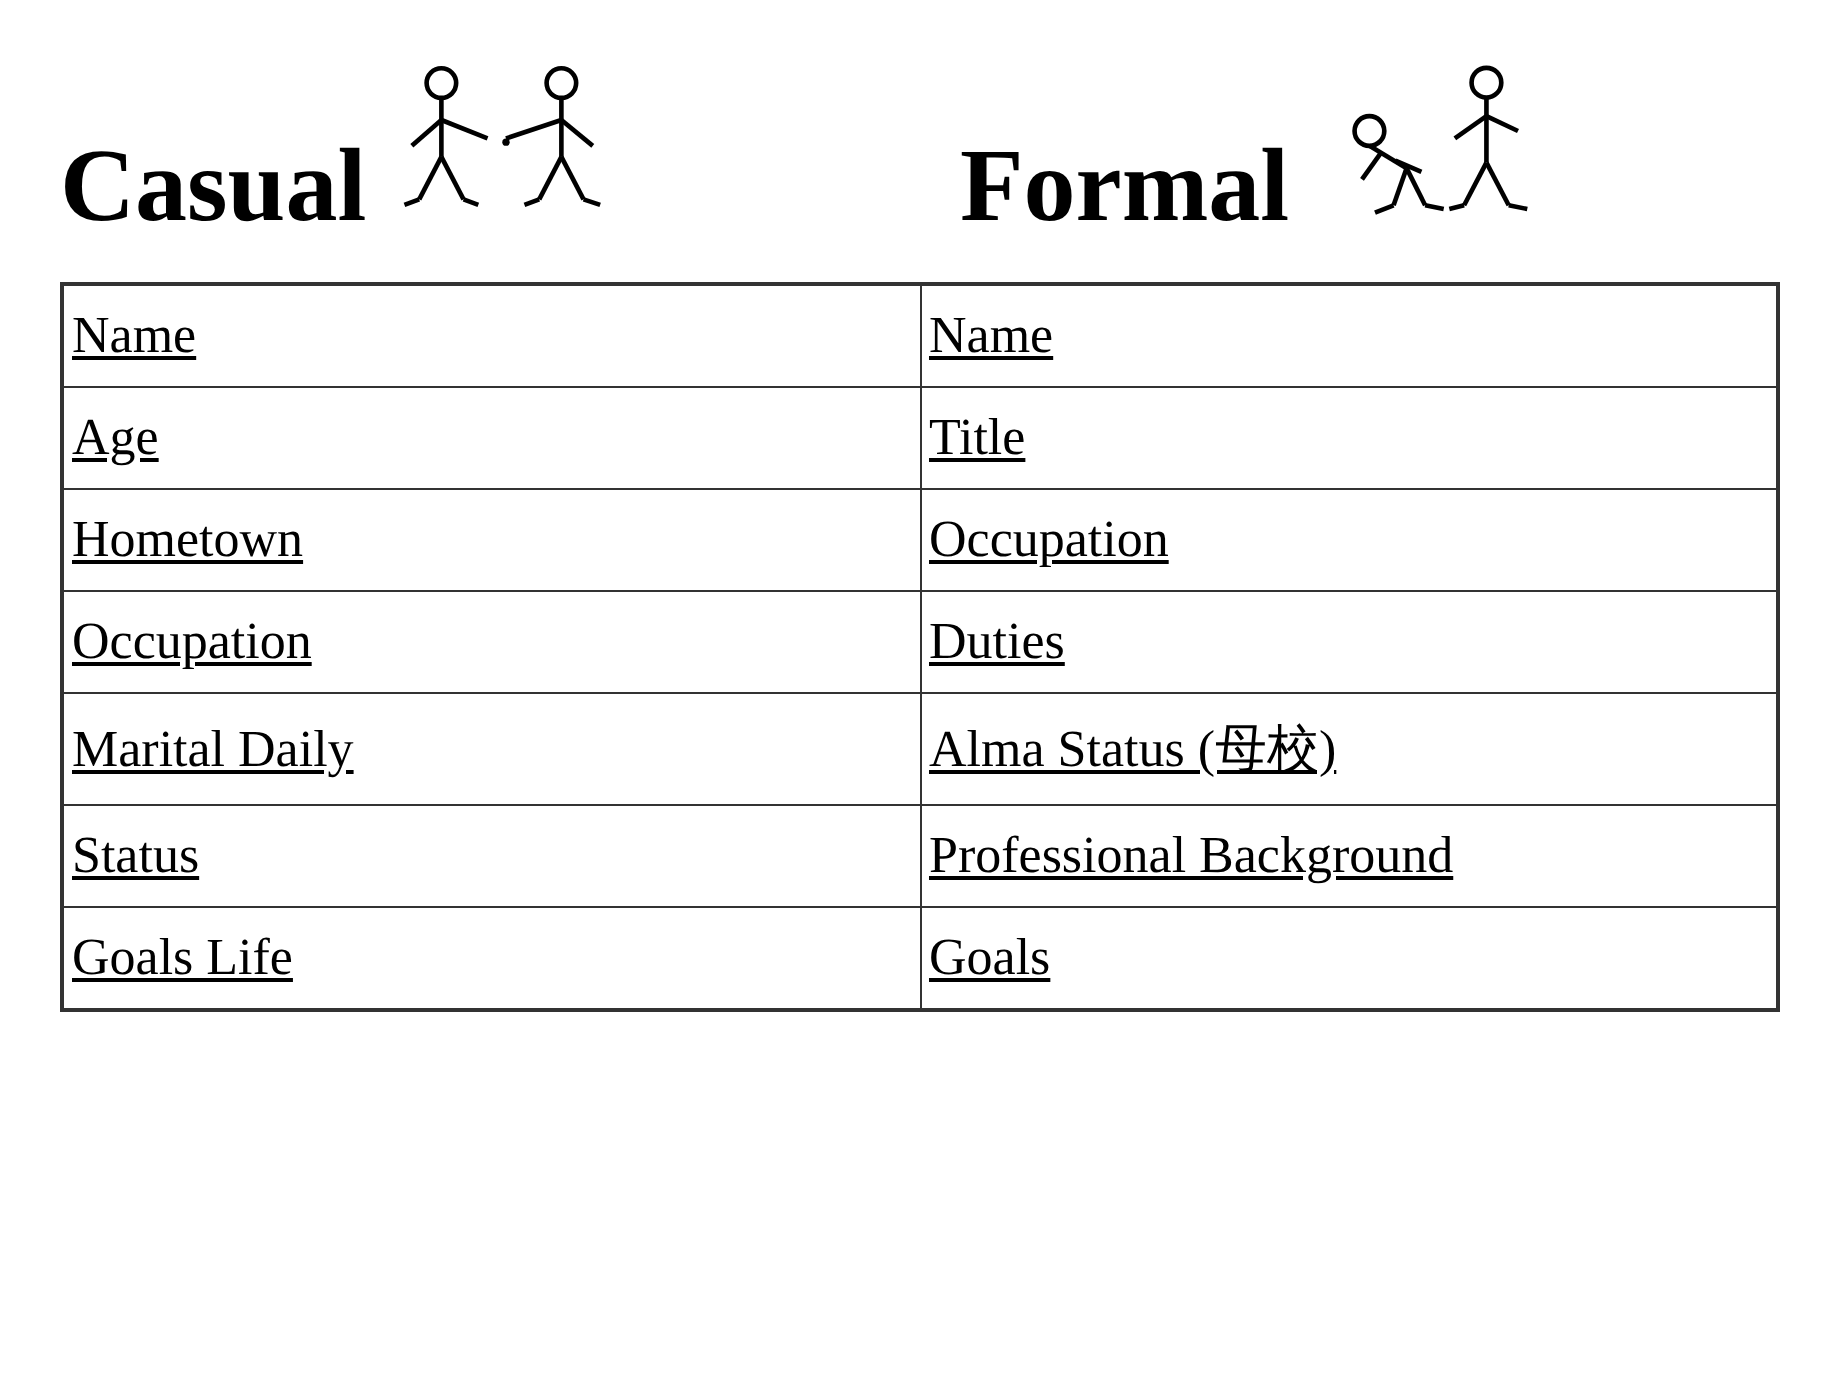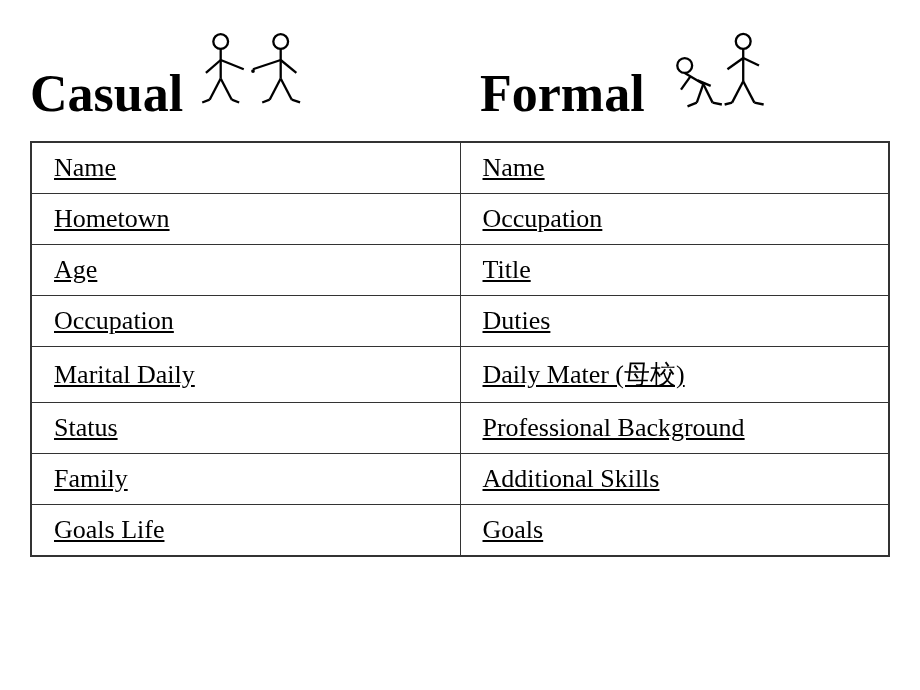--- a/index.html
+++ b/index.html
@@ -58,21 +58,21 @@
     }
 
     .main-table {
       width: 860px;
       border-collapse: collapse;
       border: 2px solid #333;
     }
 
     .main-table td {
       border: 1.5px solid #333;
-      padding: 10px 22px;
+      padding: 10px 4px;
       font-size: 26px;
       font-family: 'Times New Roman', Times, serif;
       width: 50%;
     }
 
     .main-table td span {
       text-decoration: underline;
     }
   </style>
 </head>
@@ -151,41 +151,37 @@
   </div>
 </div>
 
 <table class="main-table">
   <tbody id="table-body">
   <tr>
         <td><span>Name</span></td>
         <td><span>Name</span></td>
       </tr>
       <tr>
+        <td><span>Age</span></td>
+        <td><span>Title</span></td>
+      </tr>
+      <tr>
         <td><span>Hometown</span></td>
         <td><span>Occupation</span></td>
-      </tr>
-      <tr>
-        <td><span>Age</span></td>
-        <td><span>Title</span></td>
       </tr>
       <tr>
         <td><span>Occupation</span></td>
         <td><span>Duties</span></td>
       </tr>
       <tr>
         <td><span>Marital Daily</span></td>
-        <td><span>Daily Mater (母校)</span></td>
+        <td><span>Alma Status (母校)</span></td>
       </tr>
       <tr>
         <td><span>Status</span></td>
         <td><span>Professional Background</span></td>
-      </tr>
-      <tr>
-        <td><span>Family</span></td>
-        <td><span>Additional Skills</span></td>
       </tr>
       <tr>
         <td><span>Goals Life</span></td>
         <td><span>Goals</span></td>
       </tr>
     </tbody>
 </table>
 
 </body></html>

